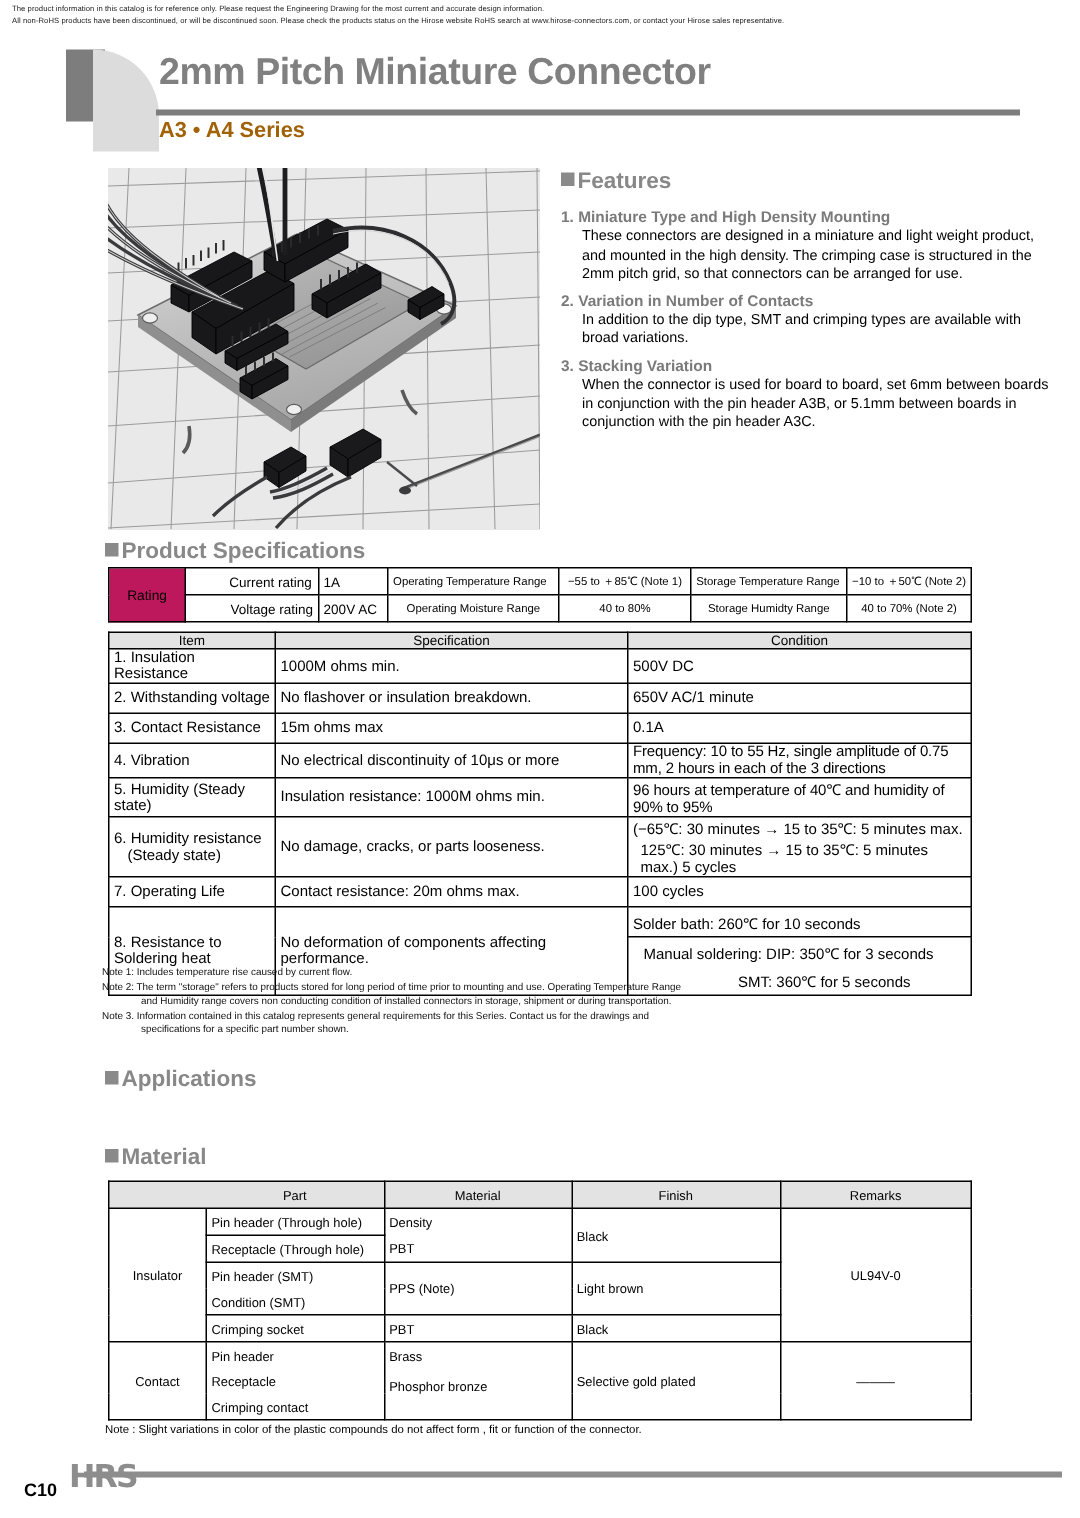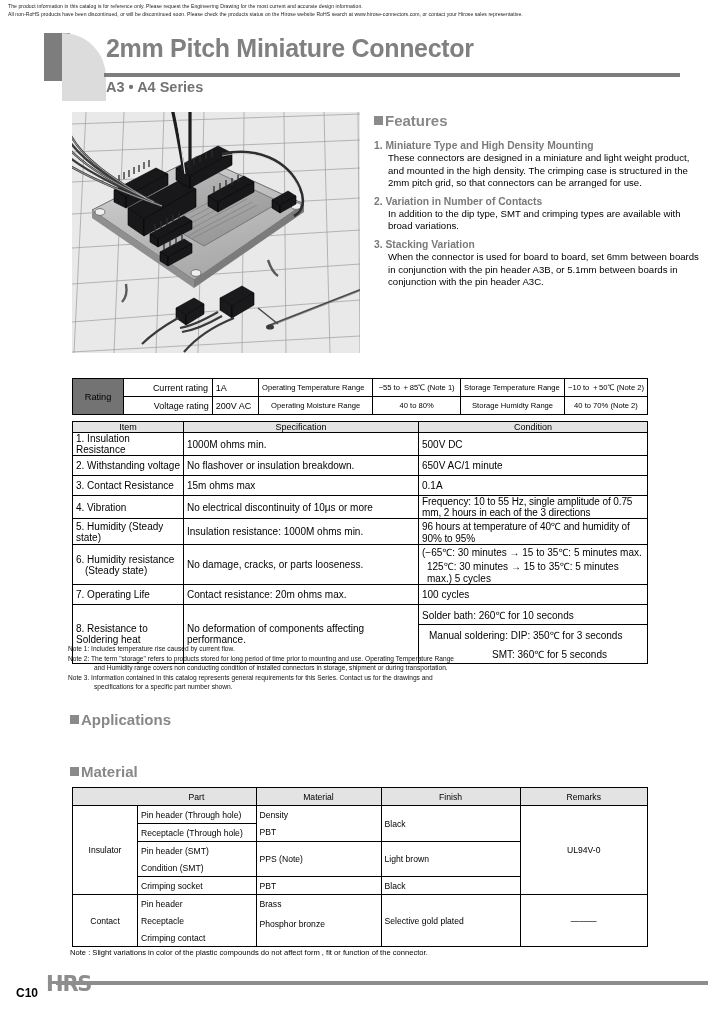--- a/index.html
+++ b/index.html
@@ -25,21 +25,21 @@
     background:#dcdcdc;border-top-right-radius:44px;
   }
   .tb-title{
     position:absolute;left:62px;top:1px;
     font-size:25px;font-weight:bold;color:#808080;
     letter-spacing:-0.3px;white-space:nowrap;
   }
   .tb-rule{position:absolute;left:60px;top:40px;width:576px;height:4px;background:#7d7d7d;}
   .tb-sub{
     position:absolute;left:62px;top:46px;
-    font-size:14.5px;font-weight:bold;color:#737373;white-space:nowrap;
+    font-size:14.5px;font-weight:bold;color:#a16207;white-space:nowrap;
   }
 
   
   .photo{
     position:absolute;left:72px;top:112px;width:288px;height:241px;
     background:#cfcfcf;overflow:hidden;
   }
   .photo svg{display:block;}
 
   
@@ -60,21 +60,21 @@
   .hdr{background:#e3e3e3;font-weight:normal;text-align:center;font-size:9px;}
   .ctr{text-align:center;}
   .nb-r{border-right:none !important;}
   .nb-l{border-left:none !important;}
   .nb-b{border-bottom:none !important;}
   .nb-t{border-top:none !important;}
 
   
   #rating-table{left:72px;top:378px;width:576px;}
   #rating-table td{height:17px;}
-  .rt-label{background:#737373;text-align:center;font-size:9.2px;width:62px;}
+  .rt-label{background:#be185d;text-align:center;font-size:9.2px;width:62px;}
   .rt-k{font-size:9px;}
   .rt-pair{font-size:7.6px;white-space:nowrap;}
 
   
   #spec-table{left:72px;top:421px;width:576px;}
   #spec-table td{height:19px;font-size:10px;}
   #spec-table .c-item{width:104px;}
   #spec-table .c-spec{width:228px;}
   .tiny{font-size:6.1px;letter-spacing:-.1px;}
   .sm{font-size:7.4px;}
@@ -311,20 +311,23 @@
     </div>
     <div class="feat-item">
       <div class="feat-title">
         <span class="num">3.</span>
         <span>Stacking Variation</span>
       </div>
       <div class="feat-body">When the connector is used for board to board, set 6mm between boards in conjunction with the pin header A3B, or 5.1mm between boards in conjunction with the pin header A3C.</div>
     </div>
   </div>
 
+  <div class="sec-h" style="left:70px;top:359px;">
+    <span class="sq"></span><span>Product Specifications</span>
+  </div>
 
   <table class="tbl" id="rating-table">
     <tbody>
         <tr>
       <td class="rt-label" rowspan="2">Rating</td>
       <td class="rt-k" style="width:84px;text-align:center;padding-left:28px;">Current rating</td>
       <td class="rt-k nb-l" style="width:58px;">1A</td>
       <td class="rt-pair" style="width:112px;">Operating Temperature Range</td>
       <td class="rt-pair nb-l ctr" style="width:86px;">−55 to ＋85℃ (Note 1)</td>
       <td class="rt-pair" style="width:98px;">Storage Temperature Range</td>

